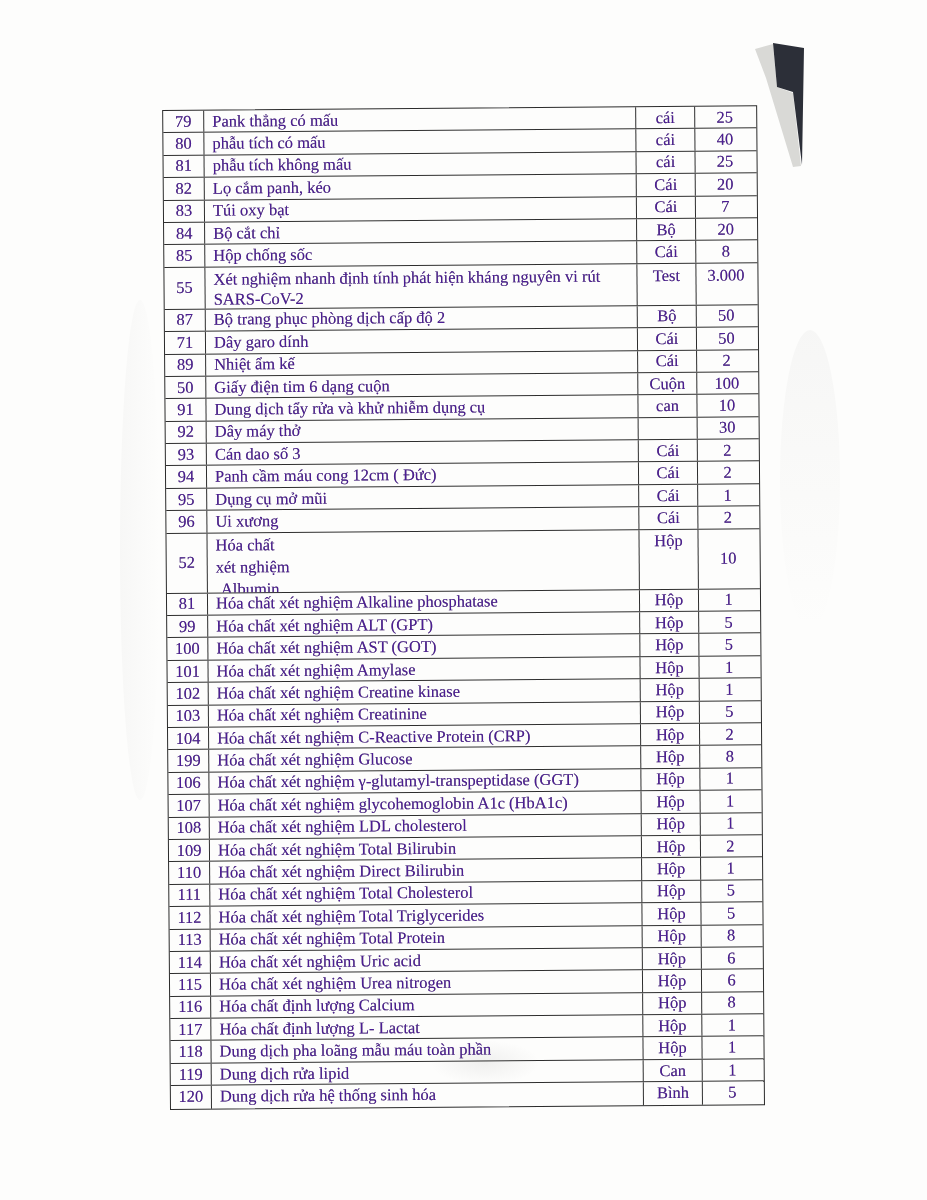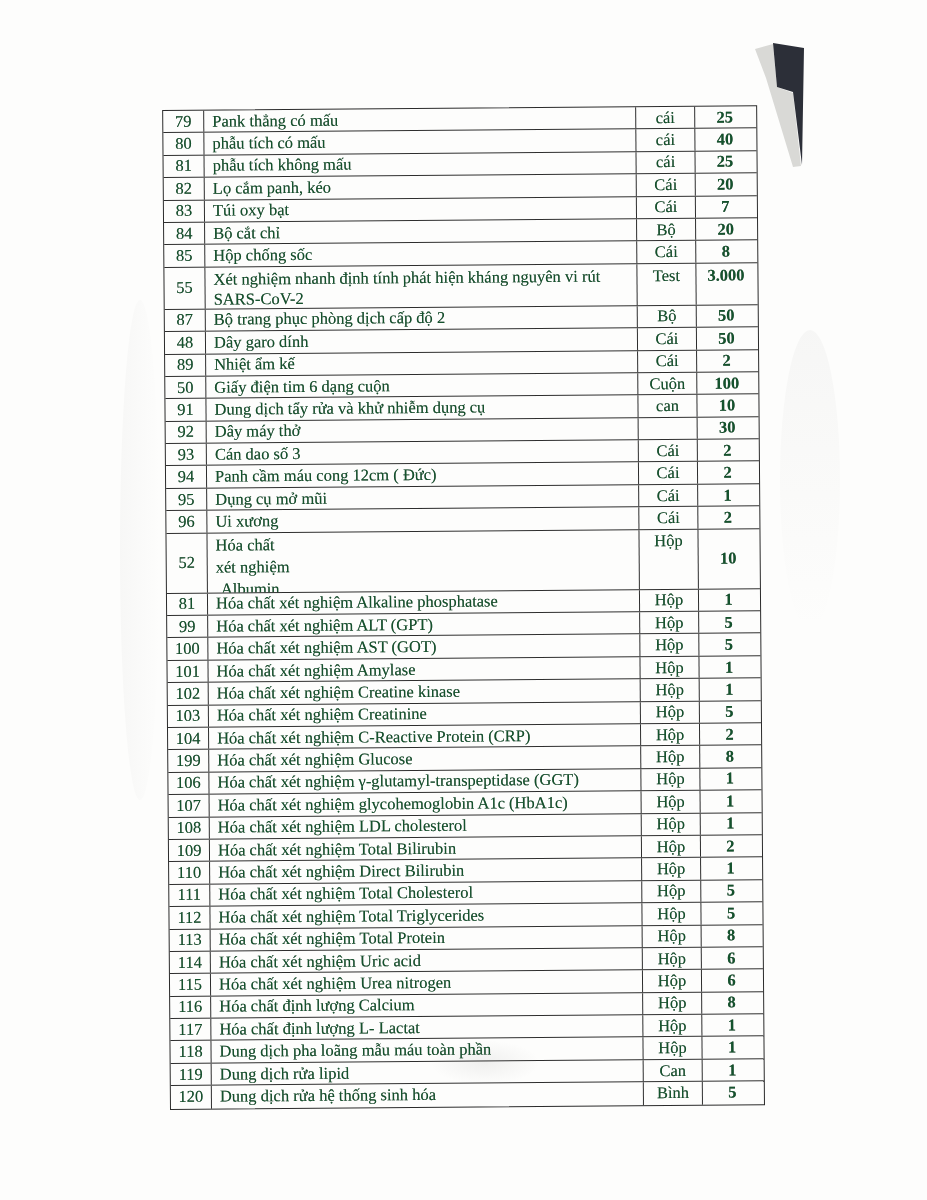--- a/index.html
+++ b/index.html
@@ -2,21 +2,21 @@
 <html><head>
 <meta charset="utf-8">
 <style>
   html,body{margin:0;padding:0;background:#e8e8e8;}
   .page{
     position:relative;
     width:927px;height:1200px;
     background:#fdfdfc;
     overflow:hidden;
     font-family:"Liberation Serif","DejaVu Serif",serif;
-    color:#14532d;
+    color:#4c1d95;
   }
   
   .smudge{position:absolute;border-radius:50%;pointer-events:none;}
   .smudge.s1{left:430px;top:1040px;width:110px;height:45px;
     background:radial-gradient(ellipse at center,rgba(120,120,120,.10),rgba(120,120,120,0) 70%);}
   .smudge.s2{left:780px;top:330px;width:60px;height:300px;
     background:linear-gradient(180deg,rgba(140,140,140,.06),rgba(140,140,140,0));}
   .smudge.s3{left:120px;top:300px;width:40px;height:500px;
     background:linear-gradient(90deg,rgba(140,140,140,.05),rgba(140,140,140,0));}
 
@@ -40,21 +40,21 @@
   .trow.h2{height:42px;}
   .trow.h3{height:60px;}
   .cell{
     display:flex;align-items:center;
     box-sizing:border-box;
     border-right:1.5px solid #2e2e2e;
     font-size:16.5px;line-height:20px;
     overflow:hidden;
     text-shadow:0 0 .4px rgba(20,20,20,.55);
   }
-  .cell:last-child{border-right:none;font-weight:bold;}
+  .cell:last-child{border-right:none;}
   .cell.stt{justify-content:center;}
   .cell.name{padding-left:8px;padding-right:4px;}
   .cell.unit,.cell.qty{justify-content:center;}
   .h2 .cell.name,.h2 .cell.unit,.h2 .cell.qty{align-items:flex-start;padding-top:2px;}
   .h3 .cell.name,.h3 .cell.unit{align-items:flex-start;padding-top:1px;}
   .h3 .cell.name{display:block;}
   .h3 .cell.name div{line-height:22px;}
   .h3 .cell.name div:nth-child(3){padding-left:5px;}
 </style>
 </head>
@@ -121,21 +121,21 @@
           <div class="cell unit">Test</div>
           <div class="cell qty">3.000</div>
         </div>
         <div class="trow h1">
           <div class="cell stt">87</div>
           <div class="cell name">Bộ trang phục phòng dịch cấp độ 2</div>
           <div class="cell unit">Bộ</div>
           <div class="cell qty">50</div>
         </div>
         <div class="trow h1">
-          <div class="cell stt">48</div>
+          <div class="cell stt">71</div>
           <div class="cell name">Dây garo dính</div>
           <div class="cell unit">Cái</div>
           <div class="cell qty">50</div>
         </div>
         <div class="trow h1">
           <div class="cell stt">89</div>
           <div class="cell name">Nhiệt ẩm kế</div>
           <div class="cell unit">Cái</div>
           <div class="cell qty">2</div>
         </div>

